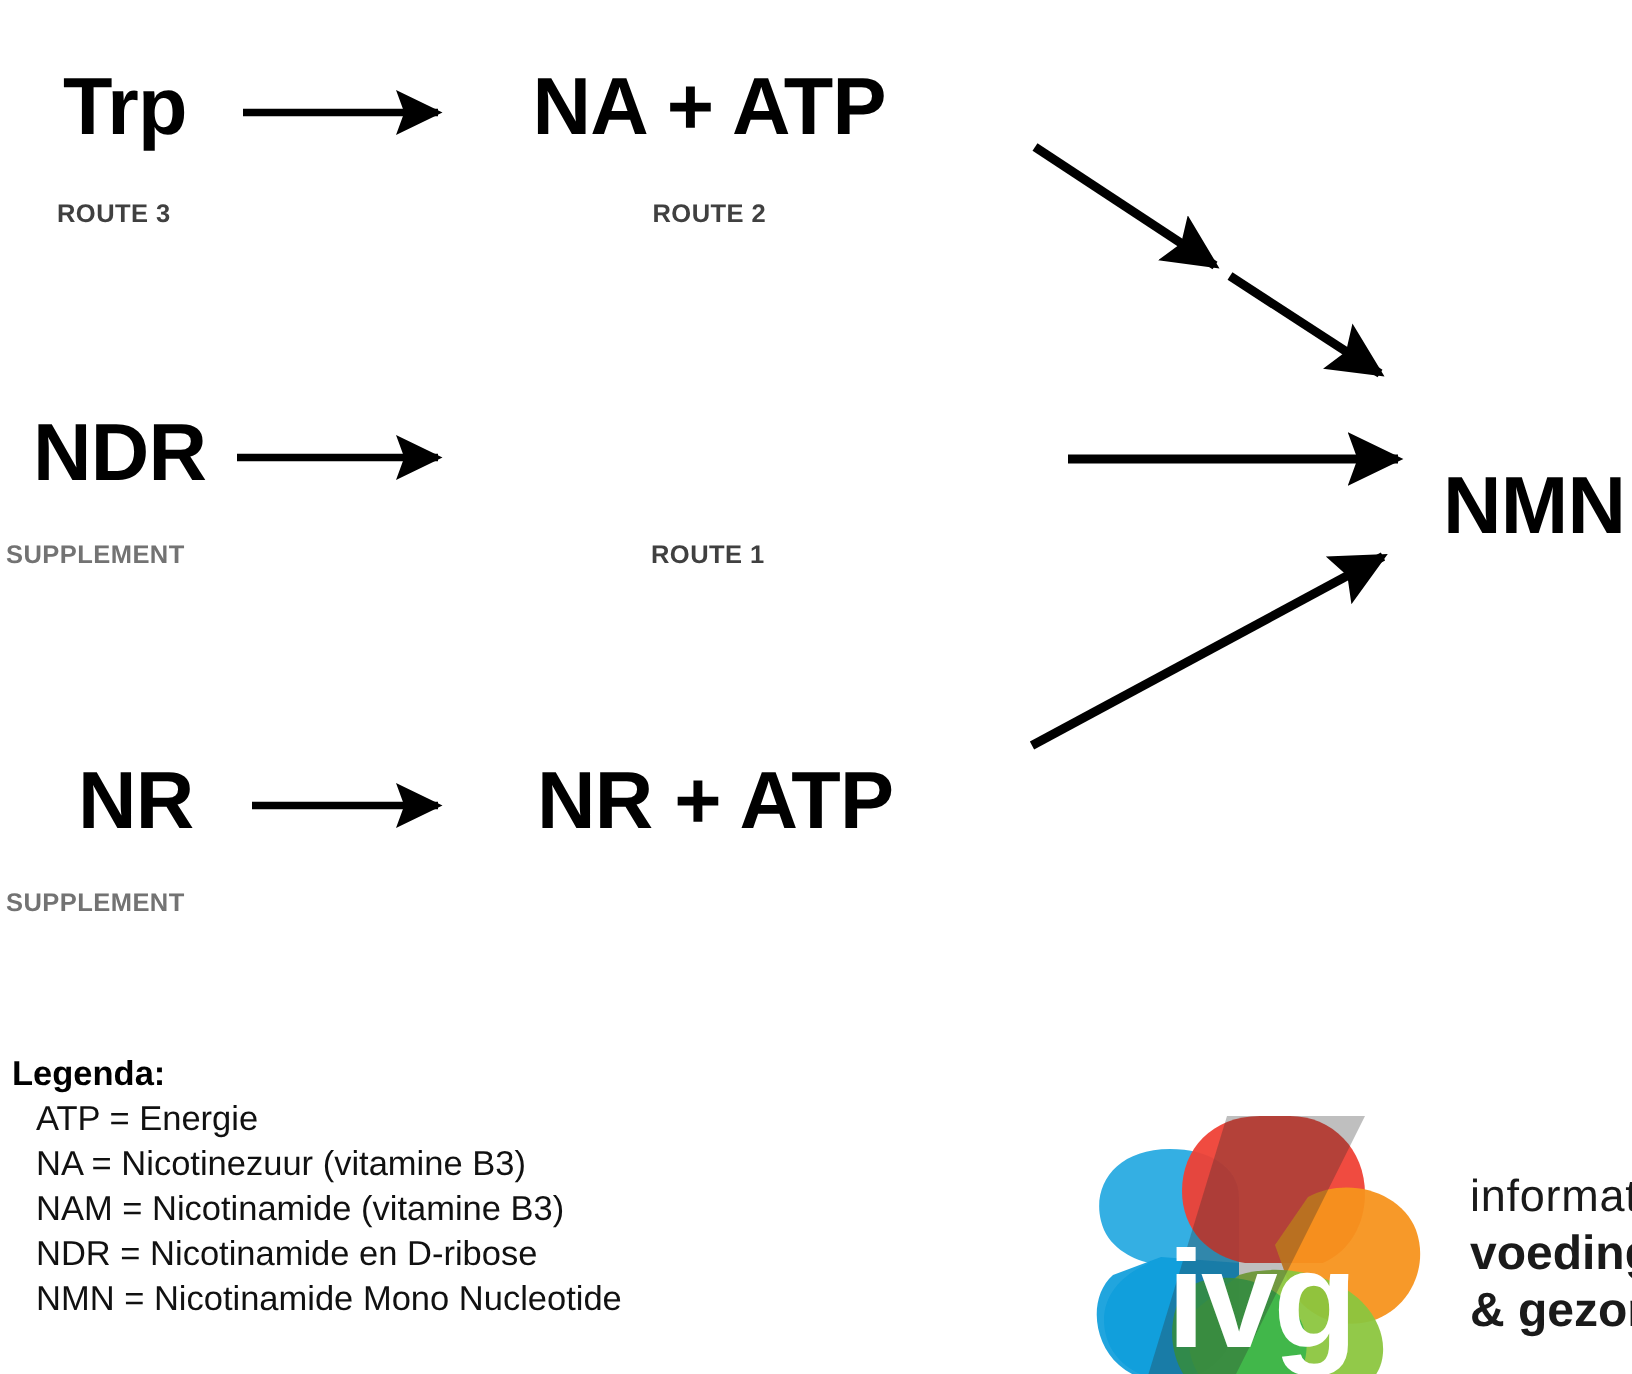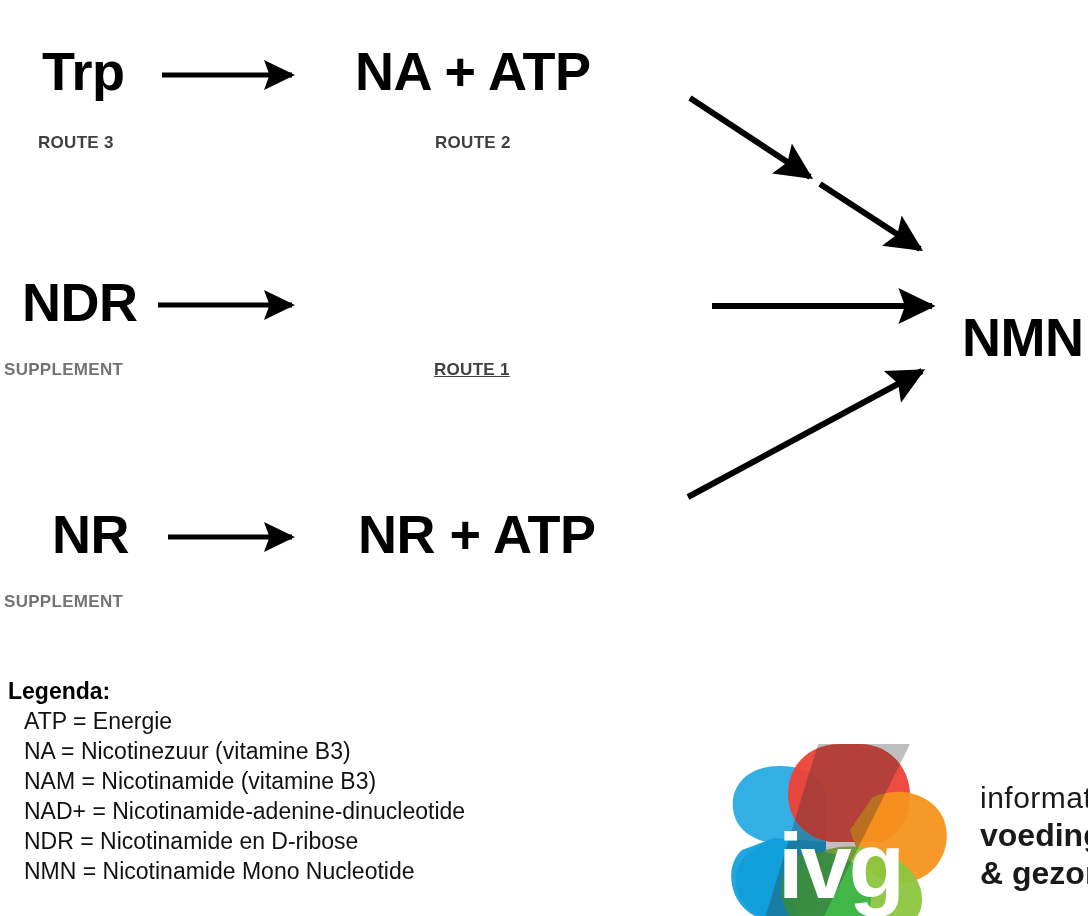--- a/index.html
+++ b/index.html
@@ -66,20 +66,21 @@
     left: 8px;
     top: 676px;
     font-family: "Liberation Sans", sans-serif;
     font-size: 23px;
     line-height: 30px;
     color: #111111;
   }
   #legend .legend-title {
     font-weight: bold;
     color: #000000;
+    margin-top: 24px;
   }
   #legend .legend-line {
     white-space: nowrap;
     font-weight: normal;
     margin-left: 16px;
   }
 
   
   #logo-block {
     position: absolute;
@@ -149,35 +150,34 @@
 
   <div class="node" style="left:42px; top:44px;">Trp</div>
   <div class="sublabel route" style="left:38px; top:134px;">ROUTE 3</div>
 
   <div class="node" style="left:355px; top:44px;">NA + ATP</div>
   <div class="sublabel route" style="left:435px; top:134px;">ROUTE 2</div>
 
   <div class="node" style="left:22px; top:275px;">NDR</div>
   <div class="sublabel supplement" style="left:4px; top:361px;">SUPPLEMENT</div>
 
-  <div class="sublabel route" style="left:434px; top:361px;text-decoration:underline;">ROUTE 1</div>
+  <div class="sublabel route" style="left:434px; top:361px;">ROUTE 1</div>
 
   <div class="node" style="left:962px; top:275px;margin-top:35px;">NMN</div>
 
   <div class="node" style="left:52px; top:507px;">NR</div>
   <div class="sublabel supplement" style="left:4px; top:593px;">SUPPLEMENT</div>
 
   <div class="node" style="left:358px; top:507px;">NR + ATP</div>
 
   <div id="legend">
     <div class="legend-title">Legenda:</div>
     <div class="legend-line">ATP = Energie</div>
     <div class="legend-line">NA = Nicotinezuur (vitamine B3)</div>
     <div class="legend-line">NAM = Nicotinamide (vitamine B3)</div>
-    <div class="legend-line">NAD+ = Nicotinamide-adenine-dinucleotide</div>
     <div class="legend-line">NDR = Nicotinamide en D-ribose</div>
     <div class="legend-line">NMN = Nicotinamide Mono Nucleotide</div>
   </div>
 
   <div id="logo-block">
 
     <svg id="logo-mark" viewBox="0 0 240 190">
       <g style="mix-blend-mode:multiply;">
 
         <path d="M58,28 C22,28 6,52 12,76 C16,93 32,101 44,104 C30,110 14,122 14,142

